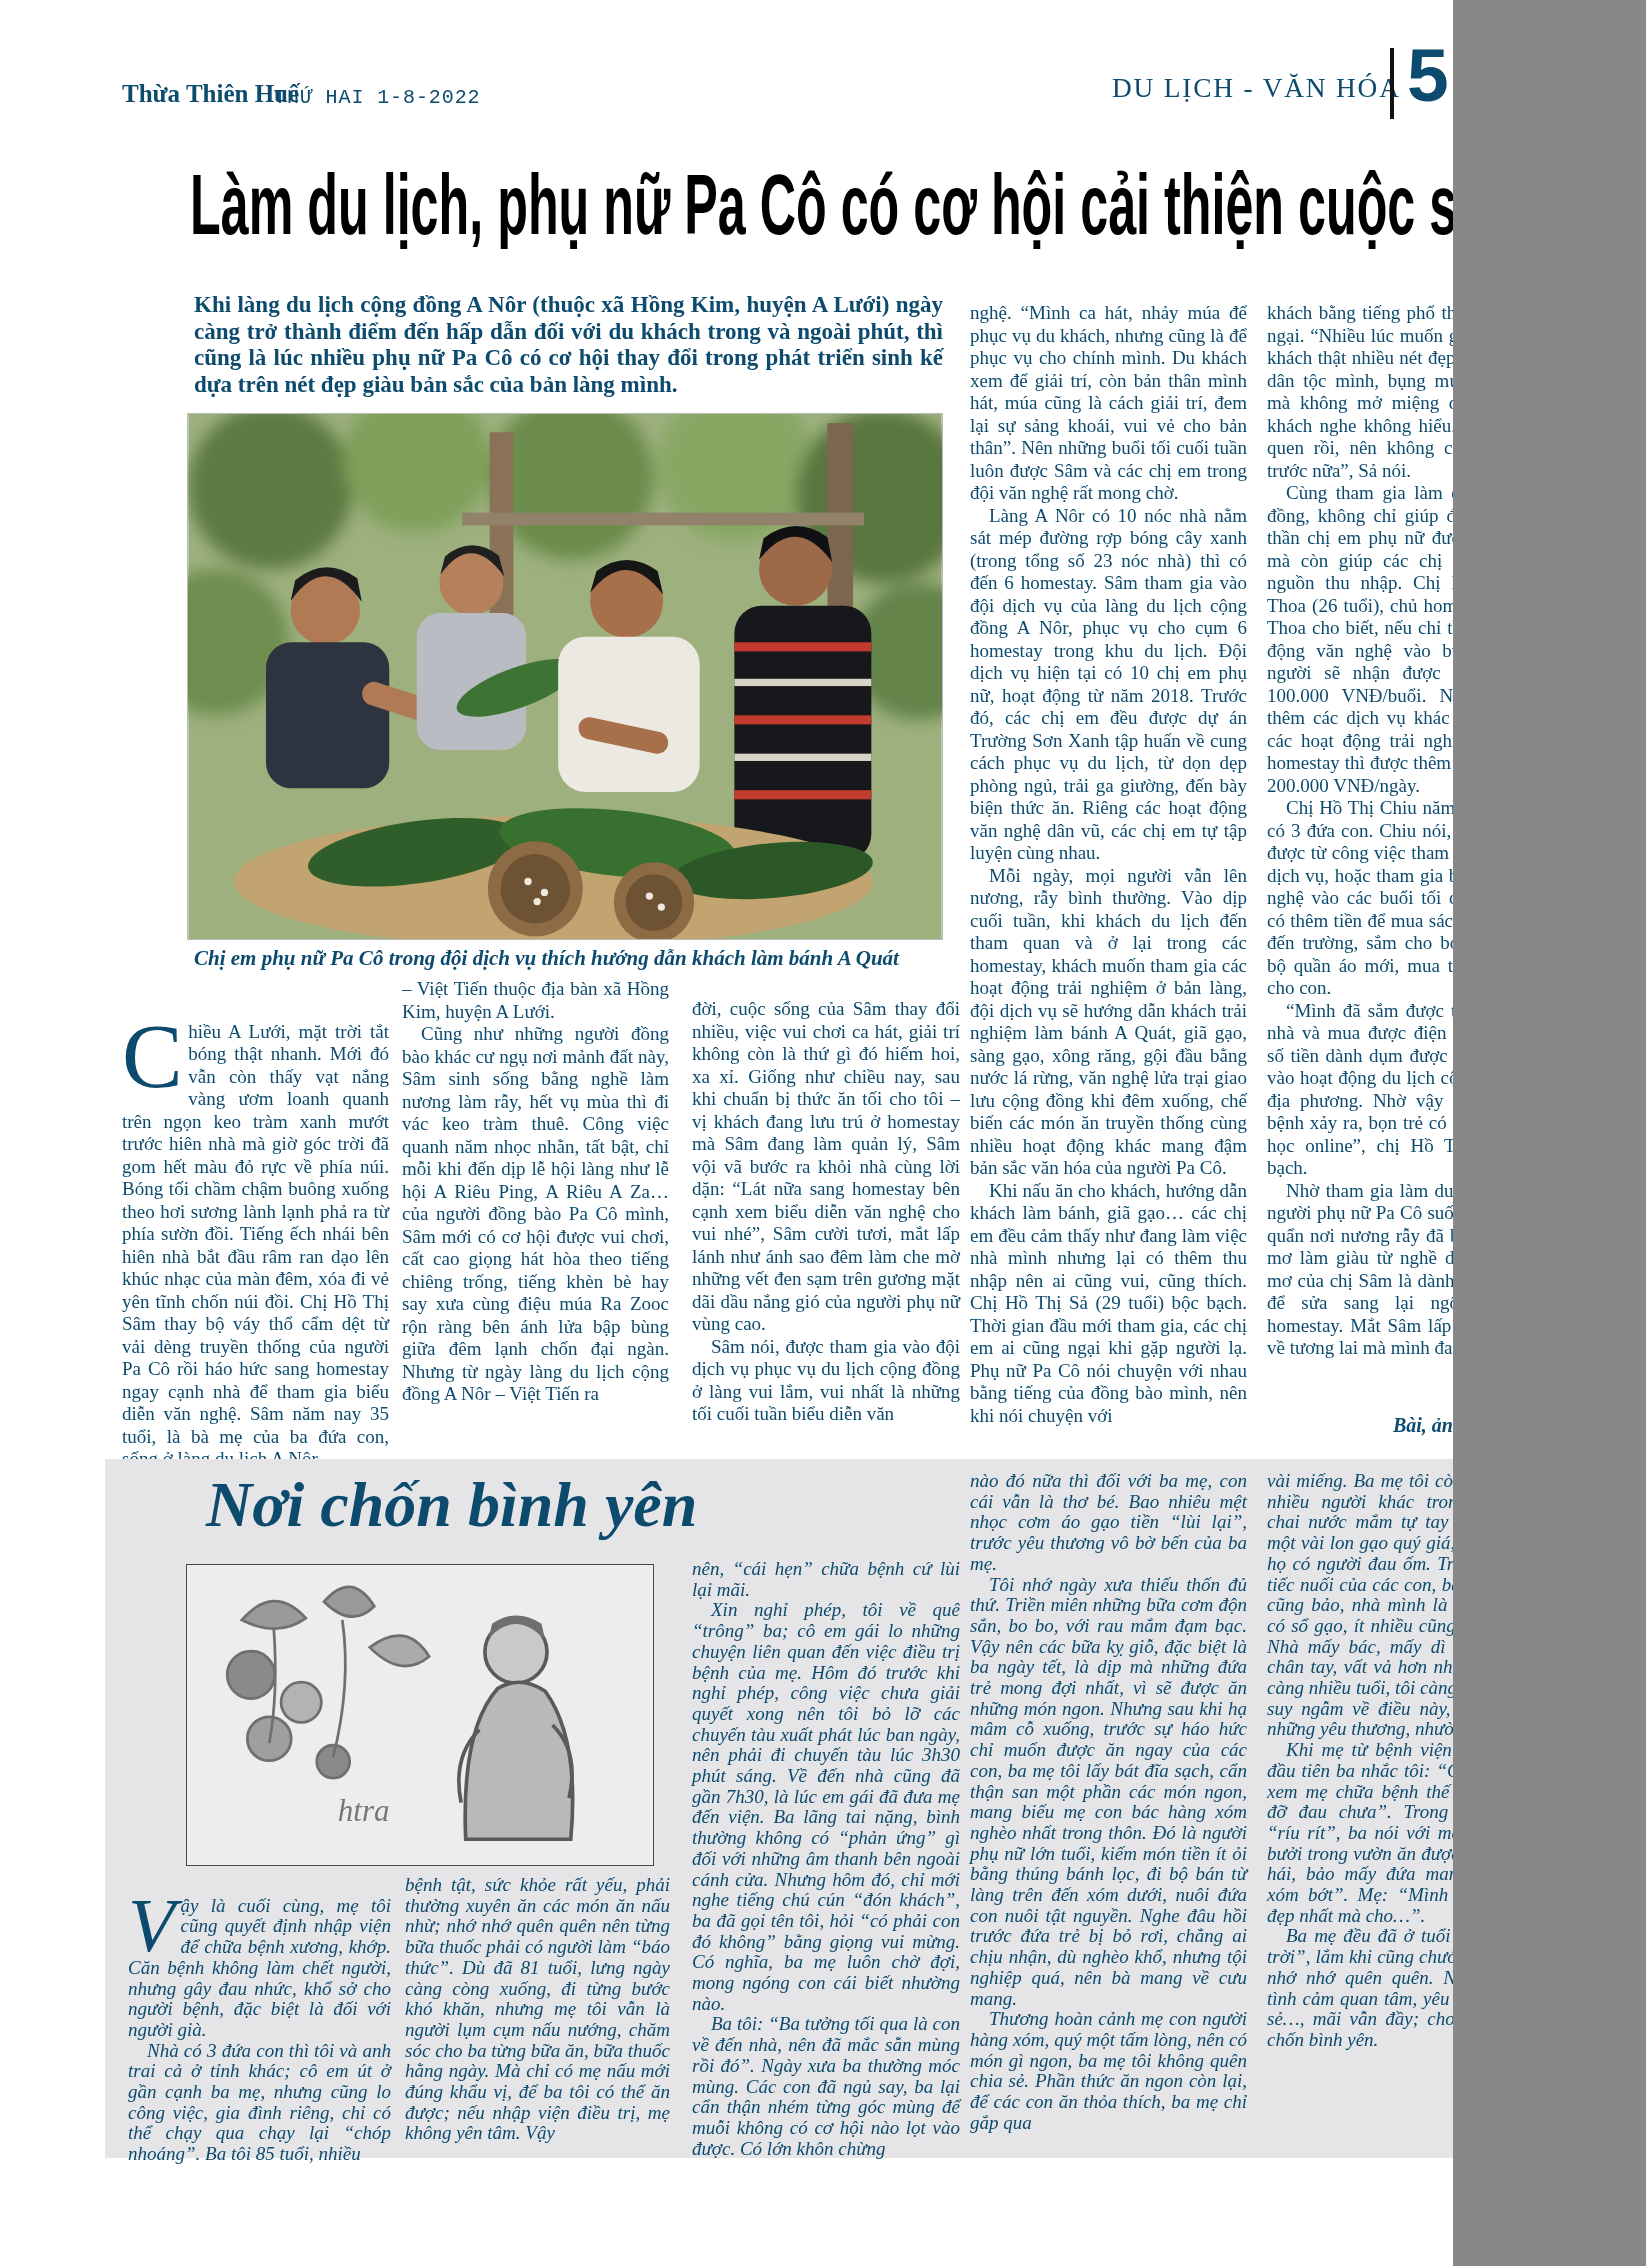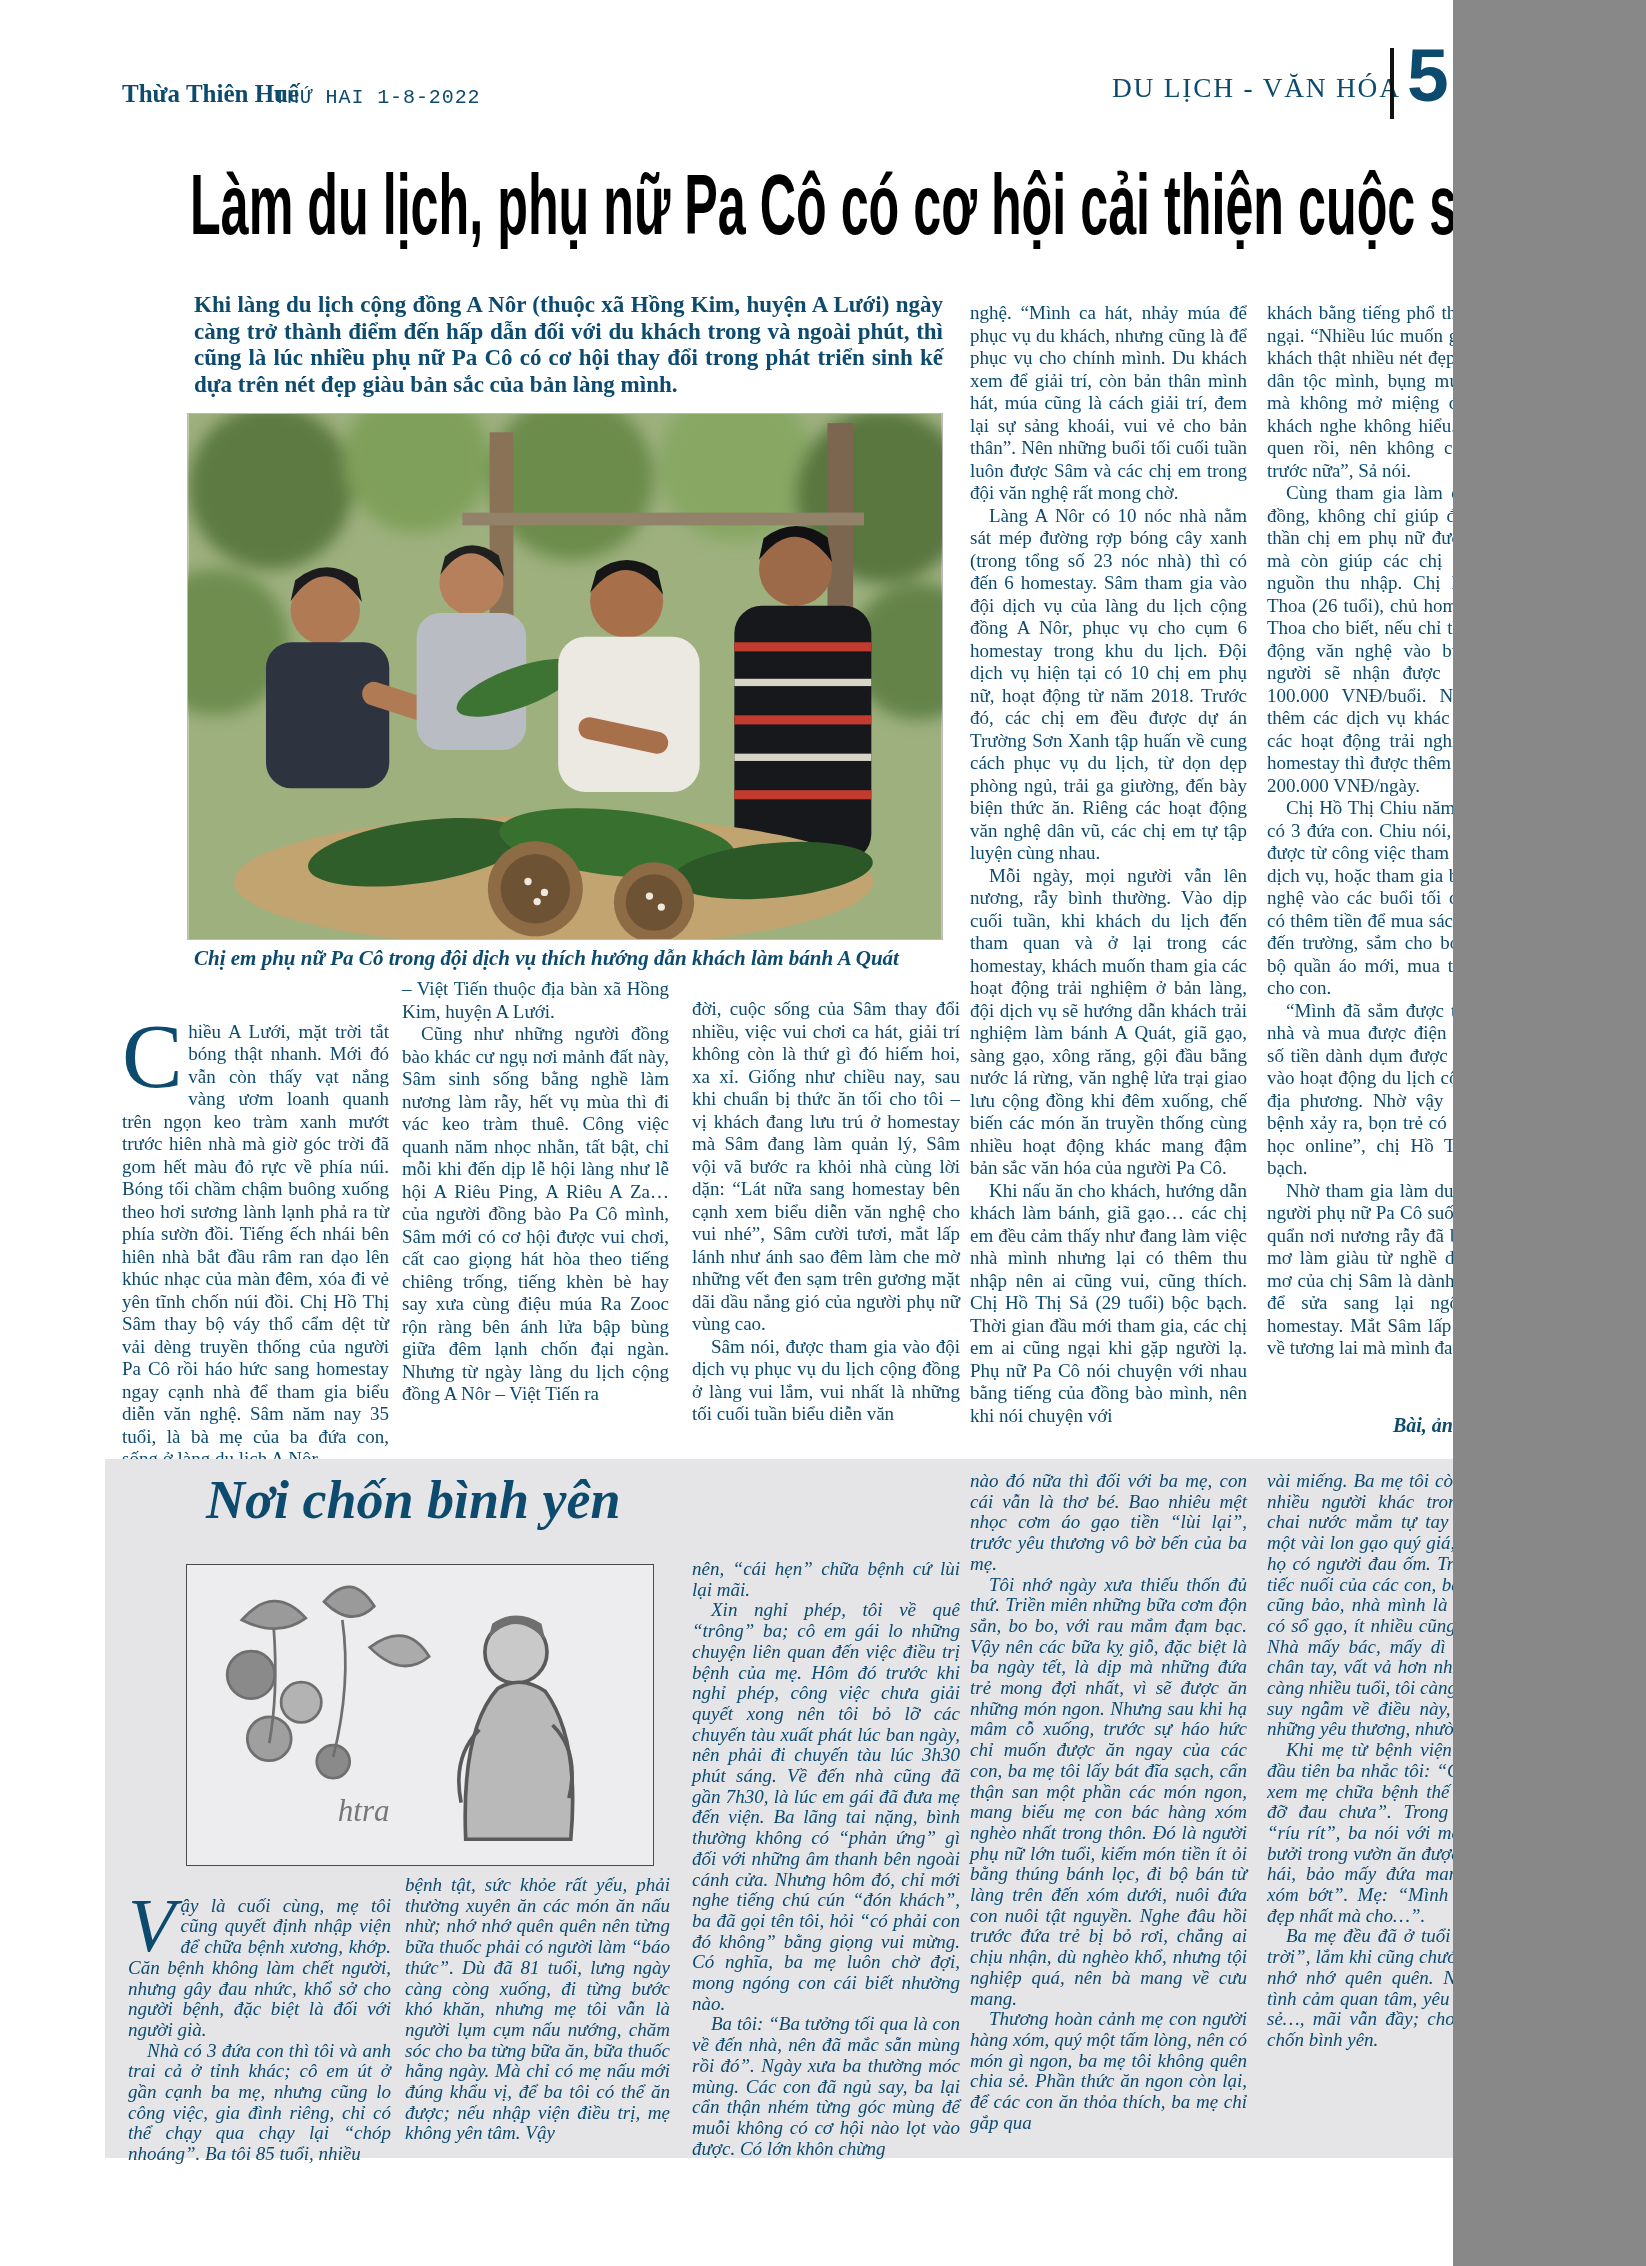--- a/index.html
+++ b/index.html
@@ -22,21 +22,21 @@
   
   .col{font-size:19px;line-height:22.5px;text-align:justify;white-space:pre-line;}
   .col.ital{font-style:italic;font-size:19px;line-height:20.7px;}
   .dropcap{float:left;font-size:91px;line-height:71px;padding-right:5.5px;font-weight:normal;}
   .dropcap.v{font-size:77px;line-height:58px;}
   .byline{font-size:20px;text-align:right;}
   .byline .lbl{font-style:italic;font-weight:bold;}
   .byline .nm{font-weight:bold;}
   
   .panel{background:#e5e5e8;}
-  .feature-title{font-family:"Liberation Serif",serif;font-weight:bold;font-style:italic;font-size:54px;line-height:1;}
+  .feature-title{font-family:"Liberation Serif",serif;font-weight:bold;font-style:italic;font-size:64px;line-height:1;}
   .illus-frame{background:#ededef;border:1.8px solid #4a4a4a;}
 </style>
 </head>
 <body>
 
 <div class="page">
 
   <div class="abs brand" style="left:122px;top:80px;">Thừa Thiên Huế</div>
   <div class="abs issue-date" style="left:274px;top:86px;">THỨ HAI 1-8-2022</div>
   <div class="abs section-title" style="left:1112px;top:73px;">DU LỊCH - VĂN HÓA</div>

